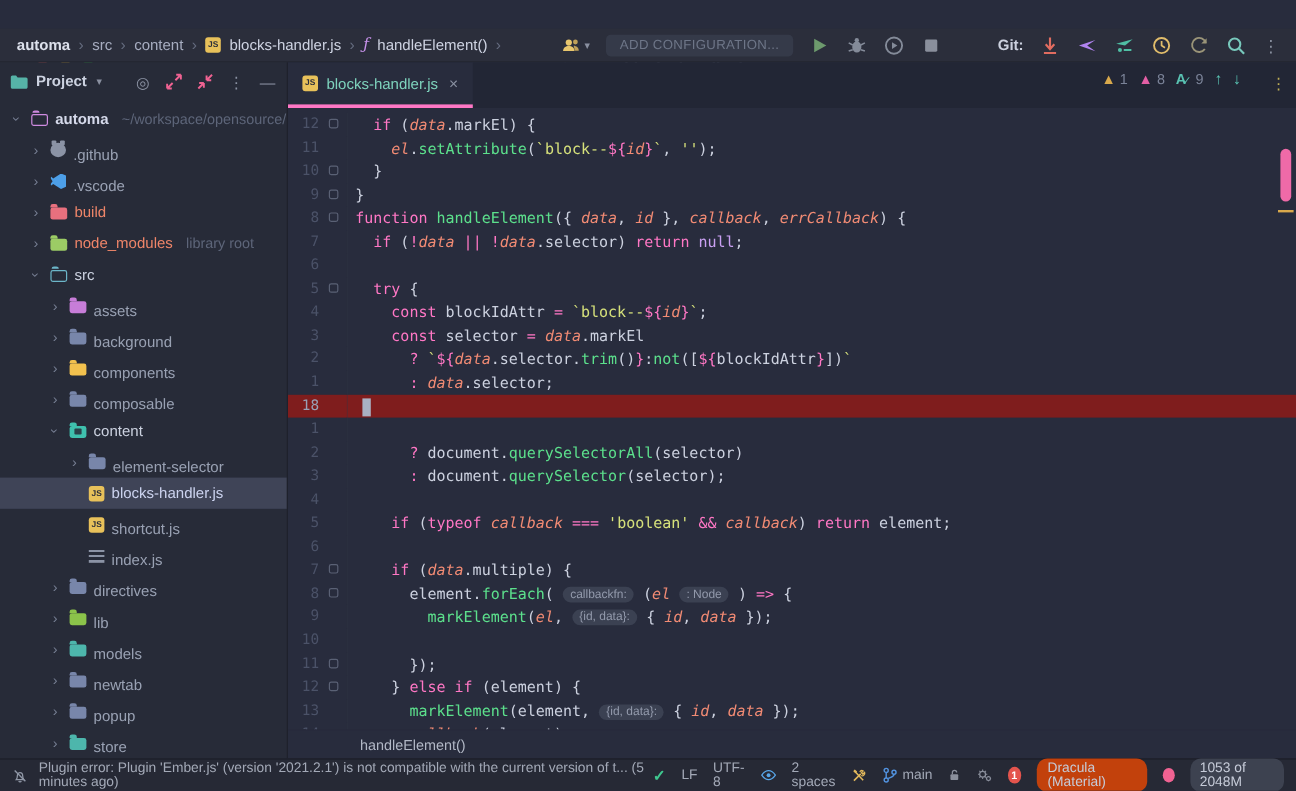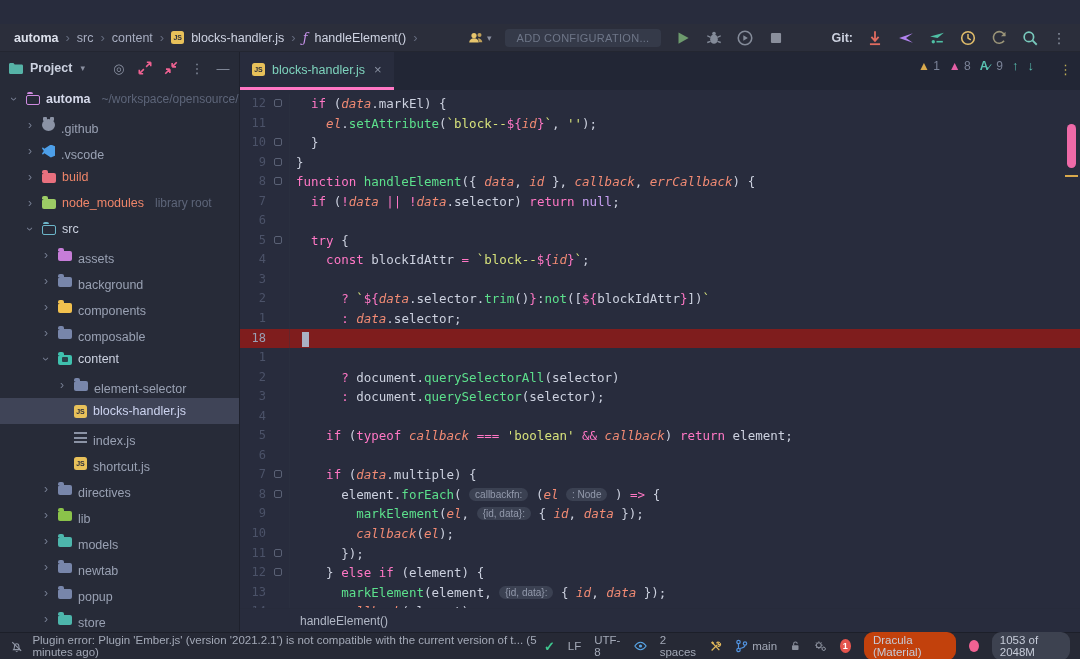--- a/index.html
+++ b/index.html
@@ -284,27 +284,27 @@
             <span class="ifold" style="color: rgb(120, 134, 170);"></span>
             <span class="t-dim">element-selector</span>
           </div>
           <div class="trow sel" style="padding-left: 56px;">
             <span class="chev"></span>
             <span class="ijs">JS</span>
             <span class="t-sel">blocks-handler.js</span>
           </div>
           <div class="trow" style="padding-left: 56px;">
             <span class="chev"></span>
+            <span class="ijs">JS</span>
+            <span class="t-dim">shortcut.js</span>
+          </div>
+          <div class="trow" style="padding-left: 56px;">
+            <span class="chev"></span>
             <span class="iindex"></span>
             <span class="t-dim">index.js</span>
-          </div>
-          <div class="trow" style="padding-left: 56px;">
-            <span class="chev"></span>
-            <span class="ijs">JS</span>
-            <span class="t-dim">shortcut.js</span>
           </div>
           <div class="trow" style="padding-left: 40px;">
             <span class="chev">›</span>
             <span class="ifold" style="color: rgb(120, 134, 170);"></span>
             <span class="t-dim">directives</span>
           </div>
           <div class="trow" style="padding-left: 40px;">
             <span class="chev">›</span>
             <span class="ifold" style="color: rgb(139, 195, 74);"></span>
             <span class="t-dim">lib</span>
@@ -345,34 +345,34 @@
       <div id="code-area">
           <div class="cl"><span class="ln">12</span><span class="foldc"><span class="foldbox"></span></span><span class="codetxt"><span class="tok-t">  </span><span class="tok-k">if </span><span class="tok-t">(</span><span class="tok-v">data</span><span class="tok-t">.markEl) {</span></span></div>
           <div class="cl"><span class="ln">11</span><span class="foldc"></span><span class="codetxt"><span class="tok-t">    </span><span class="tok-v">el</span><span class="tok-t">.</span><span class="tok-f">setAttribute</span><span class="tok-t">(</span><span class="tok-s">`block--</span><span class="tok-k">${</span><span class="tok-v">id</span><span class="tok-k">}</span><span class="tok-s">`</span><span class="tok-t">, </span><span class="tok-s">''</span><span class="tok-t">);</span></span></div>
           <div class="cl"><span class="ln">10</span><span class="foldc"><span class="foldbox"></span></span><span class="codetxt"><span class="tok-t">  }</span></span></div>
           <div class="cl"><span class="ln">9</span><span class="foldc"><span class="foldbox"></span></span><span class="codetxt"><span class="tok-t">}</span></span></div>
           <div class="cl"><span class="ln">8</span><span class="foldc"><span class="foldbox"></span></span><span class="codetxt"><span class="tok-k">function </span><span class="tok-f">handleElement</span><span class="tok-t">({ </span><span class="tok-v">data</span><span class="tok-t">, </span><span class="tok-v">id</span><span class="tok-t"> }, </span><span class="tok-v">callback</span><span class="tok-t">, </span><span class="tok-v">errCallback</span><span class="tok-t">) {</span></span></div>
           <div class="cl"><span class="ln">7</span><span class="foldc"></span><span class="codetxt"><span class="tok-t">  </span><span class="tok-k">if </span><span class="tok-t">(</span><span class="tok-k">!</span><span class="tok-v">data</span><span class="tok-t"> </span><span class="tok-k">|| </span><span class="tok-k">!</span><span class="tok-v">data</span><span class="tok-t">.selector) </span><span class="tok-k">return </span><span class="tok-n">null</span><span class="tok-t">;</span></span></div>
           <div class="cl"><span class="ln">6</span><span class="foldc"></span><span class="codetxt"></span></div>
           <div class="cl"><span class="ln">5</span><span class="foldc"><span class="foldbox"></span></span><span class="codetxt"><span class="tok-t">  </span><span class="tok-k">try </span><span class="tok-t">{</span></span></div>
           <div class="cl"><span class="ln">4</span><span class="foldc"></span><span class="codetxt"><span class="tok-t">    </span><span class="tok-k">const </span><span class="tok-t">blockIdAttr </span><span class="tok-k">= </span><span class="tok-s">`block--</span><span class="tok-k">${</span><span class="tok-v">id</span><span class="tok-k">}</span><span class="tok-s">`</span><span class="tok-t">;</span></span></div>
-          <div class="cl"><span class="ln">3</span><span class="foldc"></span></div>
+          <div class="cl"><span class="ln">3</span><span class="foldc"></span><span class="codetxt"><span class="tok-t">    </span><span class="tok-k">const </span><span class="tok-t">selector </span><span class="tok-k">= </span><span class="tok-v">data</span><span class="tok-t">.markEl</span></span></div>
           <div class="cl"><span class="ln">2</span><span class="foldc"></span><span class="codetxt"><span class="tok-t">      </span><span class="tok-k">? </span><span class="tok-s">`</span><span class="tok-k">${</span><span class="tok-v">data</span><span class="tok-t">.selector.</span><span class="tok-f">trim</span><span class="tok-t">()</span><span class="tok-k">}</span><span class="tok-t">:</span><span class="tok-f">not</span><span class="tok-t">([</span><span class="tok-k">${</span><span class="tok-t">blockIdAttr</span><span class="tok-k">}</span><span class="tok-t">])</span><span class="tok-s">`</span></span></div>
           <div class="cl"><span class="ln">1</span><span class="foldc"></span><span class="codetxt"><span class="tok-t">      </span><span class="tok-k">: </span><span class="tok-v">data</span><span class="tok-t">.selector;</span></span></div>
           <div class="cl cur"><span class="ln">18</span><span class="foldc"></span><span class="codetxt"><span class="cursor-block"></span></span></div>
           <div class="cl"><span class="ln">1</span><span class="foldc"></span></div>
           <div class="cl"><span class="ln">2</span><span class="foldc"></span><span class="codetxt"><span class="tok-t">      </span><span class="tok-k">? </span><span class="tok-t">document.</span><span class="tok-f">querySelectorAll</span><span class="tok-t">(selector)</span></span></div>
           <div class="cl"><span class="ln">3</span><span class="foldc"></span><span class="codetxt"><span class="tok-t">      </span><span class="tok-k">: </span><span class="tok-t">document.</span><span class="tok-f">querySelector</span><span class="tok-t">(selector);</span></span></div>
           <div class="cl"><span class="ln">4</span><span class="foldc"></span><span class="codetxt"></span></div>
           <div class="cl"><span class="ln">5</span><span class="foldc"></span><span class="codetxt"><span class="tok-t">    </span><span class="tok-k">if </span><span class="tok-t">(</span><span class="tok-k">typeof </span><span class="tok-v">callback</span><span class="tok-t"> </span><span class="tok-k">=== </span><span class="tok-s">'boolean'</span><span class="tok-t"> </span><span class="tok-k">&amp;&amp; </span><span class="tok-v">callback</span><span class="tok-t">) </span><span class="tok-k">return </span><span class="tok-t">element;</span></span></div>
           <div class="cl"><span class="ln">6</span><span class="foldc"></span><span class="codetxt"></span></div>
           <div class="cl"><span class="ln">7</span><span class="foldc"><span class="foldbox"></span></span><span class="codetxt"><span class="tok-t">    </span><span class="tok-k">if </span><span class="tok-t">(</span><span class="tok-v">data</span><span class="tok-t">.multiple) {</span></span></div>
           <div class="cl"><span class="ln">8</span><span class="foldc"><span class="foldbox"></span></span><span class="codetxt"><span class="tok-t">      element.</span><span class="tok-f">forEach</span><span class="tok-t">( </span><span class="tok-h">callbackfn:</span><span class="tok-t"> (</span><span class="tok-v">el</span><span class="tok-t"> </span><span class="tok-h">: Node</span><span class="tok-t"> ) </span><span class="tok-k">=&gt; </span><span class="tok-t">{</span></span></div>
           <div class="cl"><span class="ln">9</span><span class="foldc"></span><span class="codetxt"><span class="tok-t">        </span><span class="tok-f">markElement</span><span class="tok-t">(</span><span class="tok-v">el</span><span class="tok-t">, </span><span class="tok-h">{id, data}:</span><span class="tok-t"> { </span><span class="tok-v">id</span><span class="tok-t">, </span><span class="tok-v">data</span><span class="tok-t"> });</span></span></div>
-          <div class="cl"><span class="ln">10</span><span class="foldc"></span><span class="codetxt"><span class="tok-t">        </span><span class="tok-v">callback</span><span class="tok-t">(</span><span class="tok-v">el</span><span class="tok-t">);</span></span></div>
+          <div class="cl"><span class="ln">10</span><span class="foldc"></span></div>
           <div class="cl"><span class="ln">11</span><span class="foldc"><span class="foldbox"></span></span><span class="codetxt"><span class="tok-t">      });</span></span></div>
           <div class="cl"><span class="ln">12</span><span class="foldc"><span class="foldbox"></span></span><span class="codetxt"><span class="tok-t">    } </span><span class="tok-k">else if </span><span class="tok-t">(element) {</span></span></div>
           <div class="cl"><span class="ln">13</span><span class="foldc"></span><span class="codetxt"><span class="tok-t">      </span><span class="tok-f">markElement</span><span class="tok-t">(element, </span><span class="tok-h">{id, data}:</span><span class="tok-t"> { </span><span class="tok-v">id</span><span class="tok-t">, </span><span class="tok-v">data</span><span class="tok-t"> });</span></span></div>
           <div class="cl"><span class="ln">14</span><span class="foldc"></span><span class="codetxt"><span class="tok-t">      </span><span class="tok-v">callback</span><span class="tok-t">(element);</span></span></div>
         </div>
 
       <div id="inspections">
         <span>
           <span class="insp-tri-warn">▲</span>
           <span>1</span>

